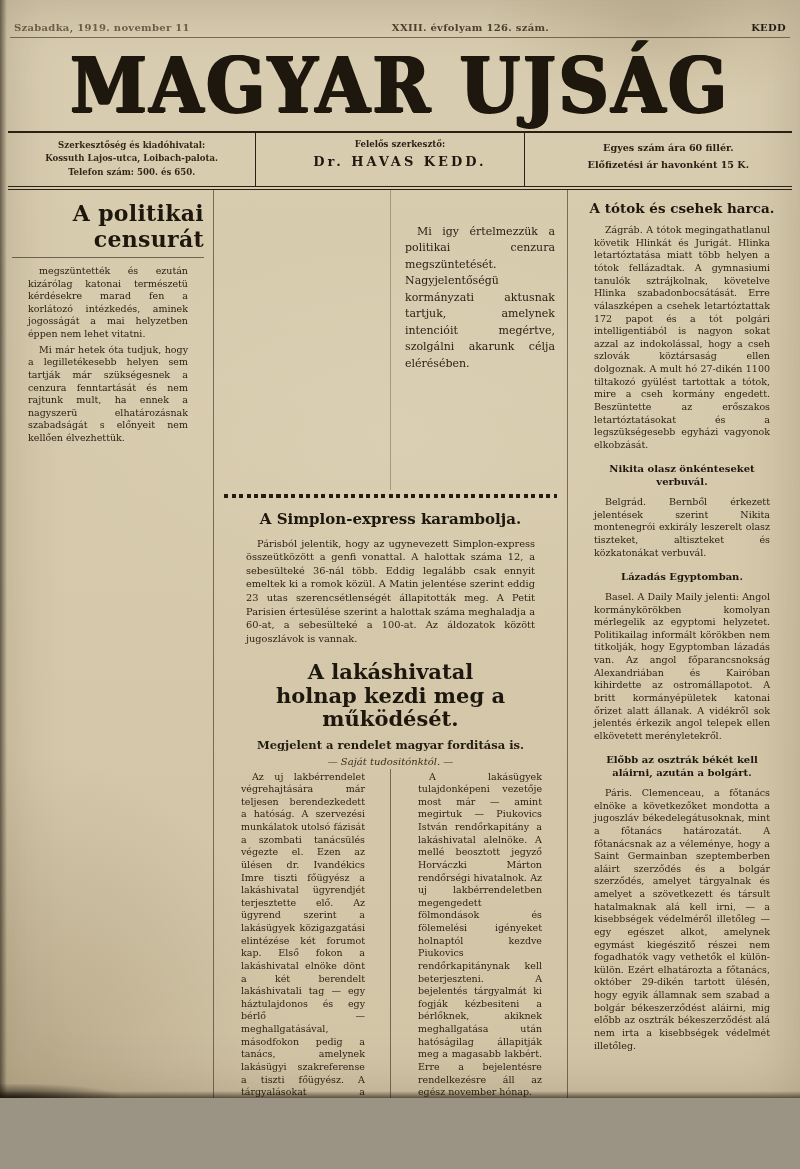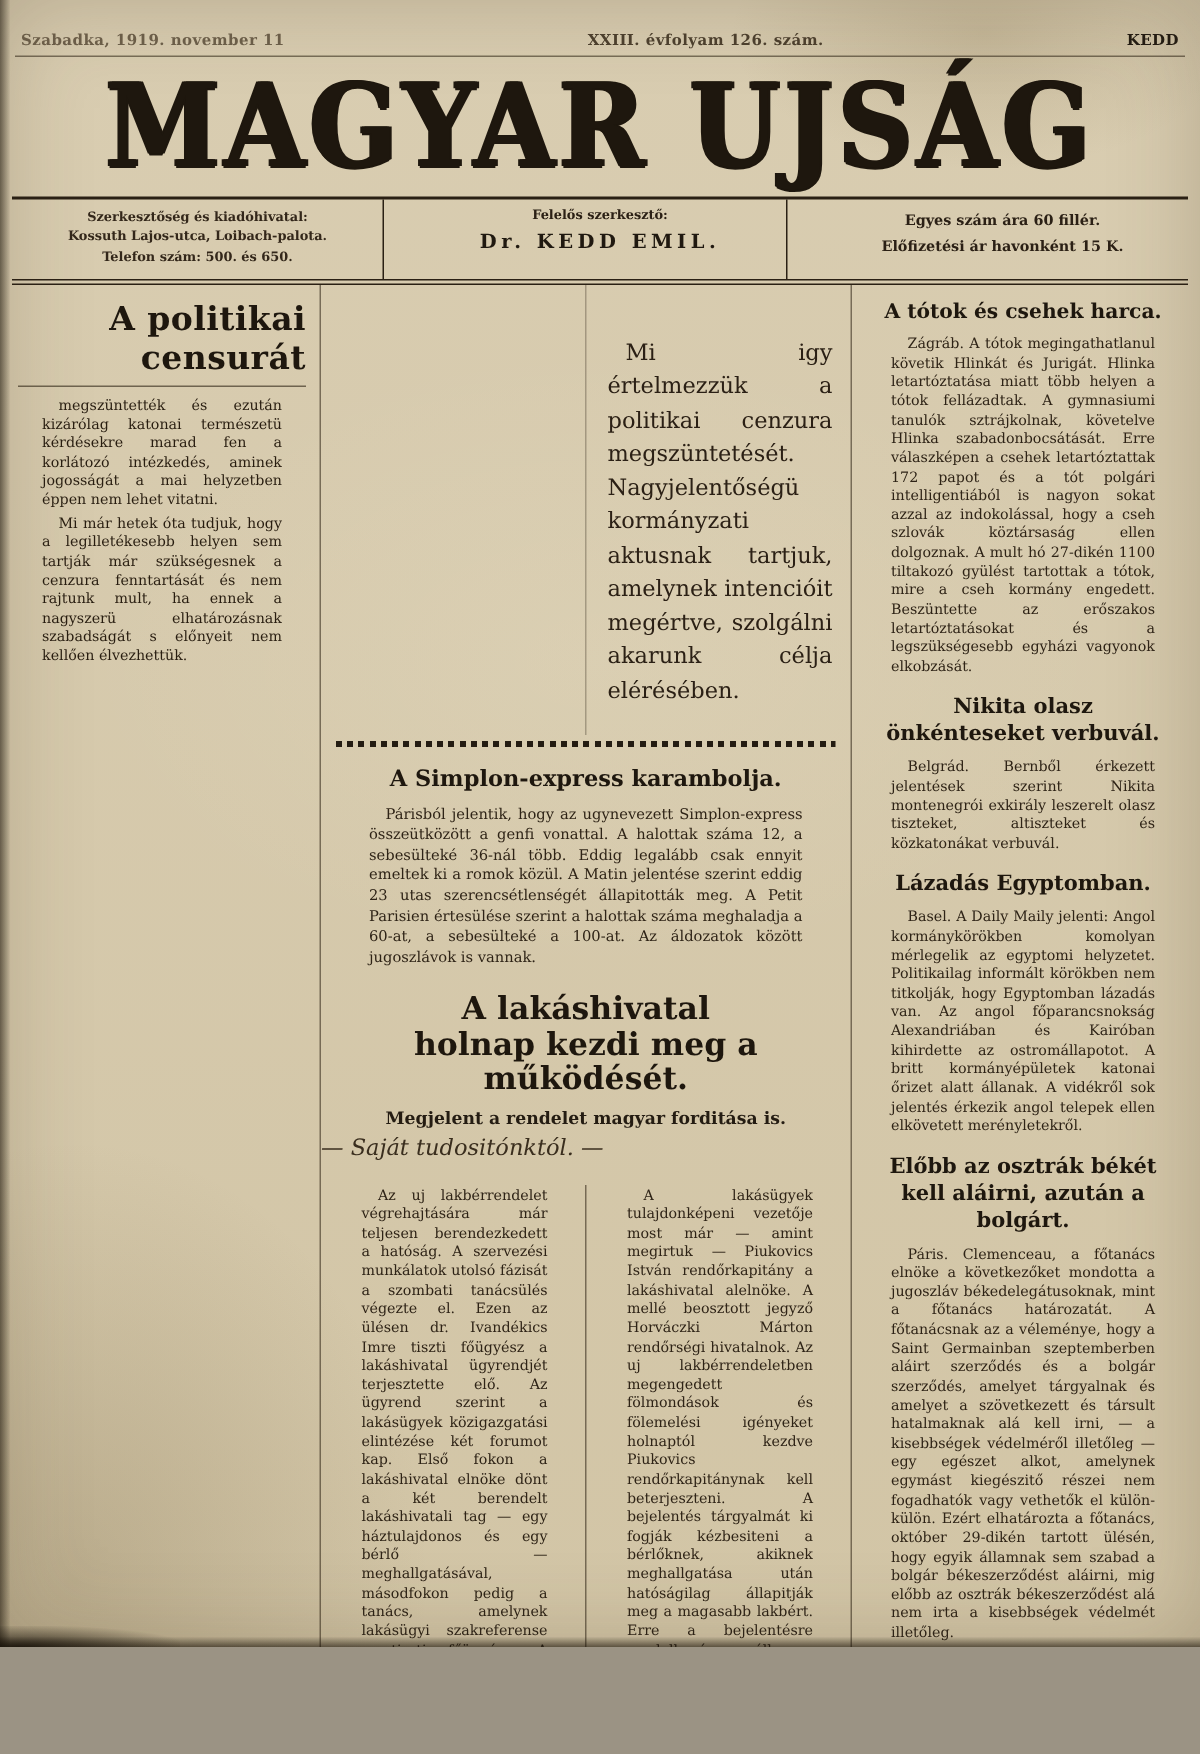--- a/index.html
+++ b/index.html
@@ -68,39 +68,39 @@
 
   .t-large { font-size:22px; font-weight:bold; letter-spacing:0.3px; color:#1e170e;
     padding:2px 0 5px; margin:0 0 7px; border-bottom:1px solid rgba(40,30,15,0.6);text-align:right; }
   p.body { font-size:9.5px; line-height:1.33; text-align:justify; margin:0 16px 3px;
     text-indent:11px; color:#2e2316; }
   .col1 p.body { color:#281d10; }
 
   .mid-top { height:300px; display:flex; }
   .mid-top .half { flex:1; }
   .mid-top .half + .half { border-left:1px solid rgba(40,30,15,0.30); }
-  .lede { margin:34px 12px 0 14px; font-size:15px; line-height:1.5; text-align:justify; text-indent:12px; }
+  .lede { margin:34px 12px 0 14px; font-size:11px; line-height:1.5; text-align:justify; text-indent:12px; }
 
   .dotted-rule { height:4px; margin:4px 10px 8px;
     background:repeating-linear-gradient(90deg, #241c12 0 4px, transparent 4px 7.5px); }
 
   .simplon-title { text-align:center; font-weight:bold; font-size:15px; margin:4px 0 9px; color:#1e170e; }
   .simplon-body { padding:0 16px; }
   .simplon-body p.body { font-size:9.8px; line-height:1.38; }
 
   .lakas-head { text-align:center; font-weight:bold; font-size:21px; line-height:1.12; margin:0; color:#1e170e; }
   .lakas-head.first { margin-top:12px; }
   .lakas-sub { text-align:center; font-weight:bold; font-size:11.5px; margin:7px 0 3px; color:#241c12; }
-  .lakas-byline { text-align:left; font-style:italic; font-size:15px; margin:1px 0 16px; color:#3a2e1e; }
+  .lakas-byline { text-align:center; font-style:italic; font-size:10px; margin:1px 0 2px; color:#3a2e1e; }
   .lakas-cols { flex:1; display:flex; overflow:hidden; }
   .lakas-col { flex:1; padding:2px 9px 0 11px; overflow:hidden; }
   .lakas-col + .lakas-col { border-left:1px solid rgba(40,30,15,0.55); }
   .end-mark { text-align:center; font-size:11px; margin-top:10px; }
 
-  .col4 .a-title { text-align:center; font-weight:bold; font-size:14px; line-height:1.28;
+  .col4 .a-title { text-align:center; font-weight:bold; font-size:10px; line-height:1.28;
     margin:4px 8px 7px; color:#1e170e; }
   .col4 .a-title.first { font-size:13.5px; margin-top:2px; }
   .col4 article { margin-bottom:12px; }
 </style>
 </head>
 <body>
 
 <div class="page">
   <div class="edge-left"></div>
   <div class="edge-bottom"></div>
@@ -116,21 +116,21 @@
 
 
   <div class="infobar">
     <div class="cell left">
       <div>Szerkesztőség és kiadóhivatal:</div>
       <div>Kossuth Lajos-utca, Loibach-palota.</div>
       <div>Telefon szám: 500. és 650.</div>
     </div>
     <div class="cell center">
       <div class="label">Felelős szerkesztő:</div>
-      <div class="name">Dr. KEDD EMIL.</div>
+      <div class="name">Dr. HAVAS KEDD.</div>
     </div>
     <div class="cell right">
       <div>Egyes szám ára 60 fillér.</div>
       <div>Előfizetési ár havonként 15 K.</div>
     </div>
   </div>
 
   <div class="main">
 
     <div class="col col1">

